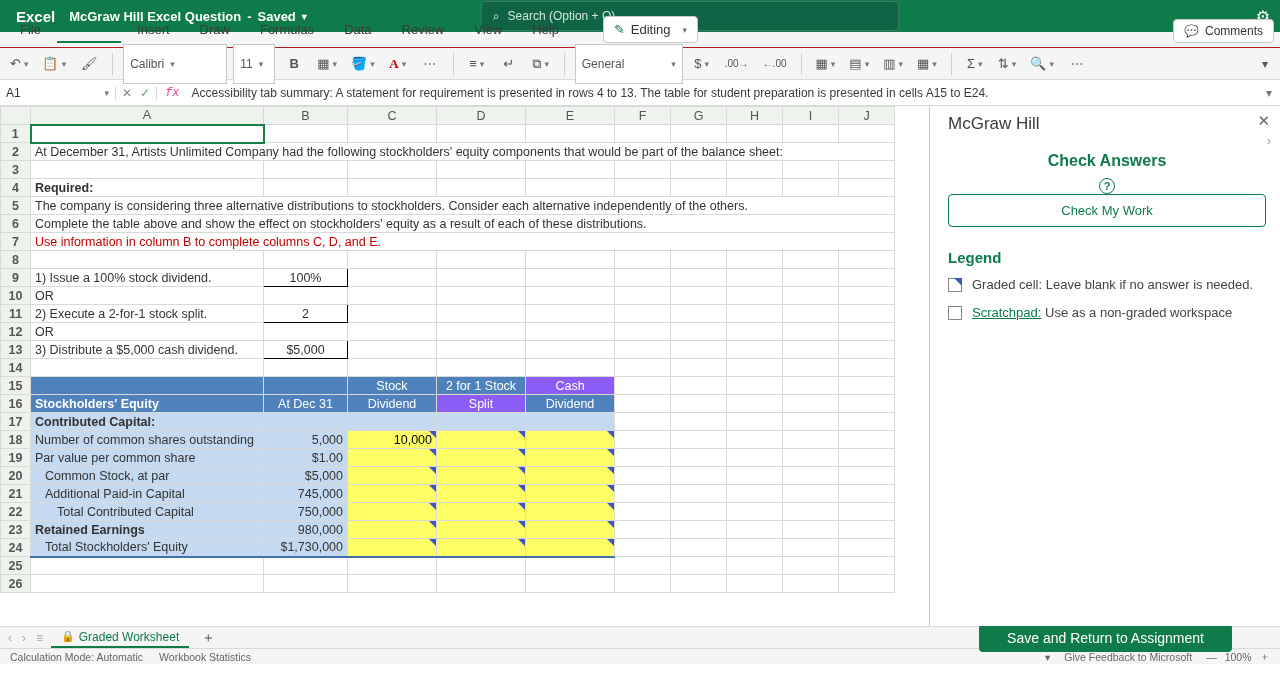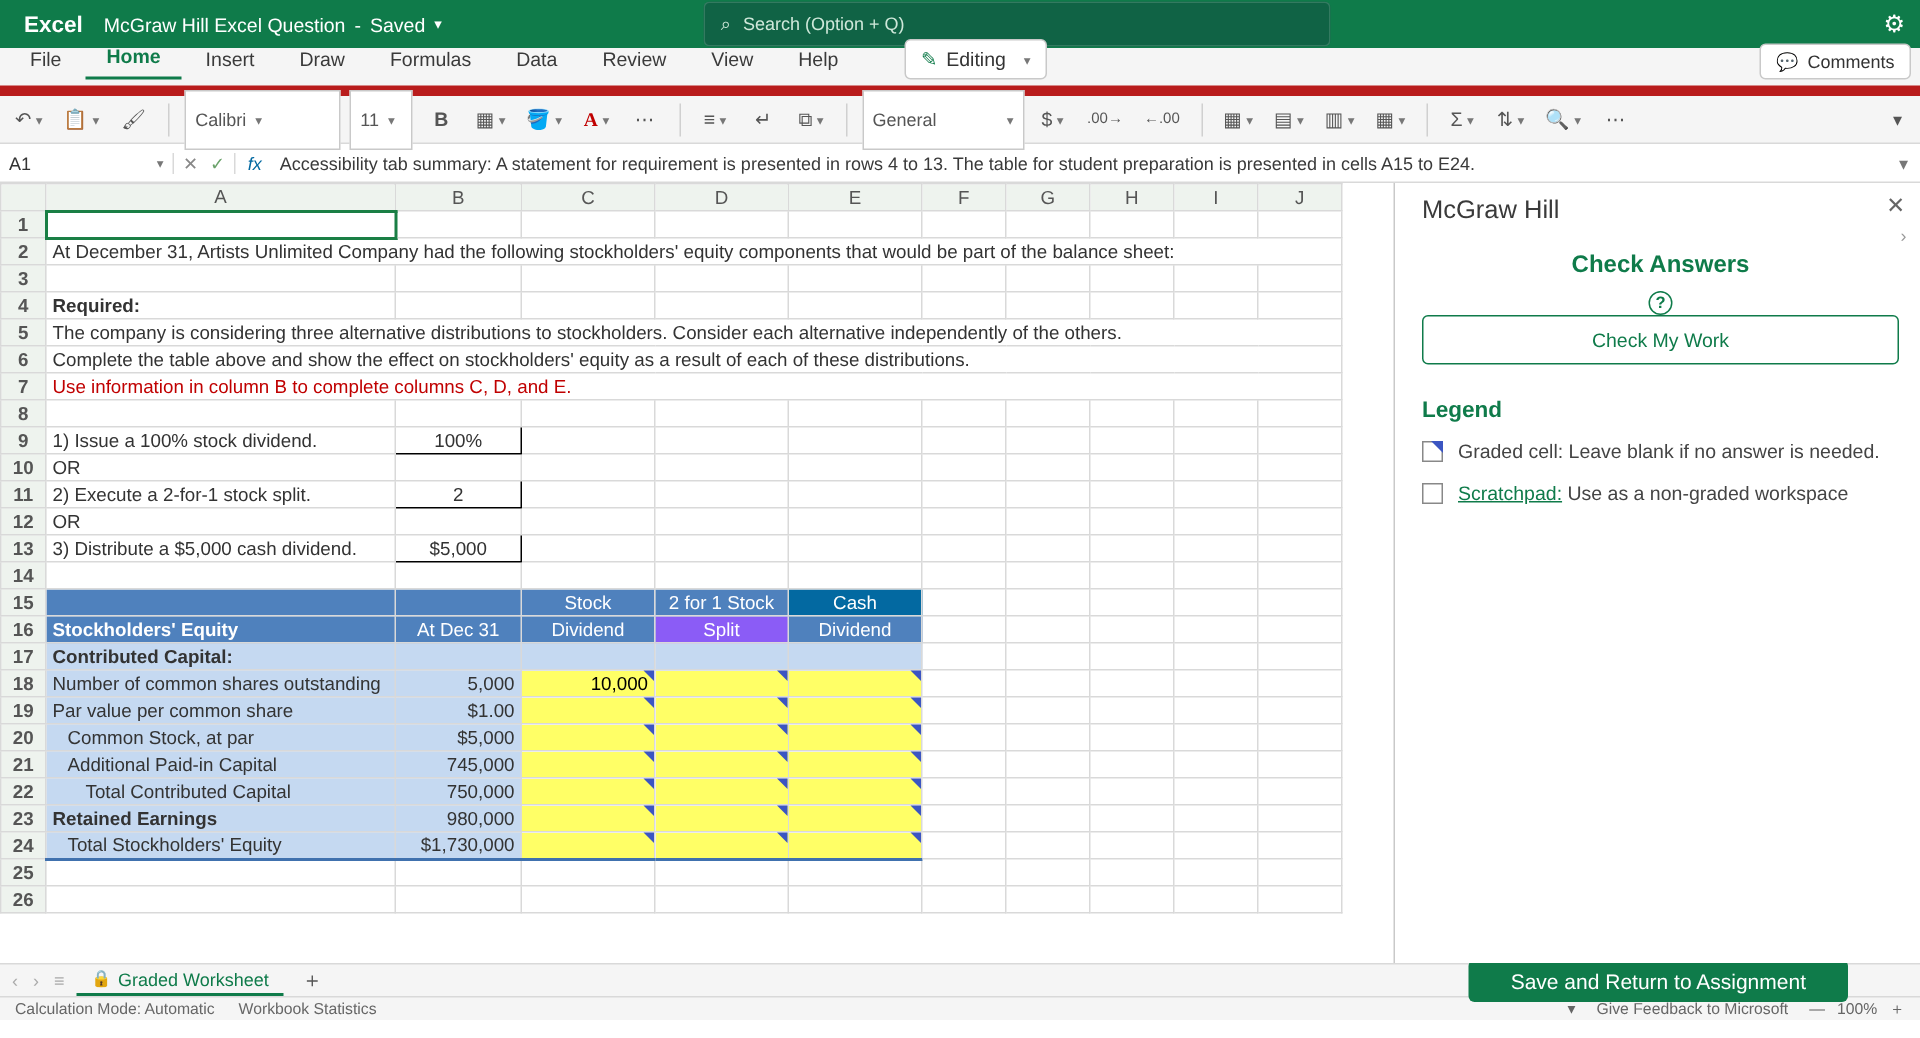--- a/index.html
+++ b/index.html
@@ -1,28 +1,28 @@
 <!DOCTYPE html>
 <html><head>
 <meta charset="utf-8">
 <style>
   * { box-sizing: border-box; margin: 0; padding: 0; }
   body { font-family: "Segoe UI", Arial, sans-serif; font-size: 12px; color: #333; background: #fff; overflow: hidden; width: 1280px; height: 692px; position: relative;}
   
   .titlebar { background: #0f7b4a; height: 32px; display: flex; align-items: center; color: #fff; padding: 0 10px; gap: 14px; }
   .titlebar .app-name { font-weight: 700; font-size: 15px; margin-left: 6px;}
-  .titlebar .doc { font-size: 13px; display:flex; align-items:center; gap:6px;}
+  .titlebar .doc { font-size: 13px; display:flex; align-items:center; gap:6px;font-weight:bold;}
   .titlebar .doc .chev { font-size:10px;}
   .searchbox { margin-left: 160px; background: #106345; border-radius: 4px; height: 30px; width: 418px; display:flex; align-items:center; padding:0 12px; gap:8px; color:#cfe8da; box-shadow: inset 0 0 0 1px rgba(255,255,255,0.15);}
   .searchbox .mag { color:#cfe8da;}
   .titlebar .spacer { flex:1; }
   .gear { font-size:16px; }
 
   
-  .ribbon-tabs { background:#f5f5f5; border-bottom:7px solid #b91c1c; height:32px; display:flex; align-items:flex-end; padding:4px 6px; gap:2px;}
+  .ribbon-tabs { background:#f5f5f5; border-bottom:1px solid #b91c1c; height:16px; display:flex; align-items:flex-end; padding:4px 6px; gap:2px;}
   .tab { padding: 7px 14px 6px; font-size:13px; color:#3a3a3a; cursor:pointer; }
   .tab.active { border-bottom:2px solid #0f7b4a; color:#0f7b4a; font-weight:600;}
   .editing-btn { margin-left:28px; border:1px solid #c9c9c9; border-radius:4px; padding:5px 10px; display:flex; align-items:center; gap:6px; font-size:13px; background:#fff;}
   .editing-btn .pen { color:#0f7b4a; }
   .ribbon-tabs .rspacer { flex:1;}
   .comments-btn { border:1px solid #c9c9c9; border-radius:4px; padding:4px 10px; display:flex; align-items:center; gap:6px; background:#fff;}
   .comments-btn .ico{color:#0f7b4a;}
 
   
   .ribbon { background:#f5f5f5; border-bottom:1px solid #d9d9d9; height:32px; display:flex; align-items:center; padding:4px 6px; gap:6px;}
@@ -33,21 +33,21 @@
   .chev-sm{ font-size:9px; margin-left:6px; color:#777;}
   .icon-A { font-weight:700; font-family: "Times New Roman",serif; }
   .ribbon .collapse { margin-left:auto; padding:0 6px; color:#555; display:flex; align-items:center; gap:2px;}
 
   
   .fbar { height:26px; border-bottom:1px solid #d9d9d9; display:flex; align-items:center; font-size:12px;}
   .namebox { width:116px; border-right:1px solid #d9d9d9; padding:0 6px; display:flex; align-items:center; justify-content:space-between; color:#333;}
   .namebox .dd{color:#777; font-size:9px;}
   .fx-btns{ display:flex; align-items:center; padding:0 6px; gap:8px; color:#888; border-right:1px solid #d9d9d9;}
   .fx-btns .ok{ color:#6aa26a;}
-  .fx-label{ font-style:italic; font-family: Liberation Sans, sans-serif; padding:0 8px; color:#0369a1;text-align:right;}
+  .fx-label{ font-style:italic; font-family: Liberation Mono, monospace; padding:0 8px; color:#ec4899;text-align:right;}
   .fx-text{ flex:1; padding:0 4px; color:#3a3a3a; white-space:nowrap; overflow:hidden;}
   .fx-expand{ width:22px; text-align:center; color:#777;}
 
   
   .main { display:flex; height: calc(100% - 44px - 32px - 32px - 26px - 22px - 16px); position: relative;}
   
   .gridwrap{ flex:1; overflow:hidden; position:relative; border-right:1px solid #c9c9c9;}
   table.sheet { border-collapse:collapse; font-size:12.5px; }
   .sheet th, .sheet td { border:1px solid #d9d9d9; height:18px; padding:0 4px; white-space:nowrap; }
   .sheet thead th { background:#eef3ee; font-weight:400; color:#555; text-align:center; position:sticky; top:0;}
@@ -369,21 +369,21 @@
             <td class="colH"></td>
             <td class="colI"></td>
             <td class="colJ"></td>
           </tr>
           <tr>
             <th class="rowhdr">15</th>
             <td class="colA" style="background:#4f81bd"></td>
             <td class="colB" style="background:#4f81bd"></td>
             <td class="colC center" style="background:#4f81bd;color:#fff">Stock</td>
             <td class="colD center" style="background:#4f81bd;color:#fff">2 for 1 Stock</td>
-            <td class="colE center" style="background:#0369a1;color:#fff">Cash</td>
+            <td class="colE center" style="background:#8b5cf6;color:#fff">Cash</td>
             <td></td>
             <td></td>
             <td></td>
             <td></td>
             <td></td>
           </tr>
           <tr>
             <th class="rowhdr">16</th>
             <td class="colA bold" style="background:#4f81bd;color:#fff">Stockholders' Equity</td>
             <td class="colB center" style="background:#4f81bd;color:#fff">At Dec 31</td>

